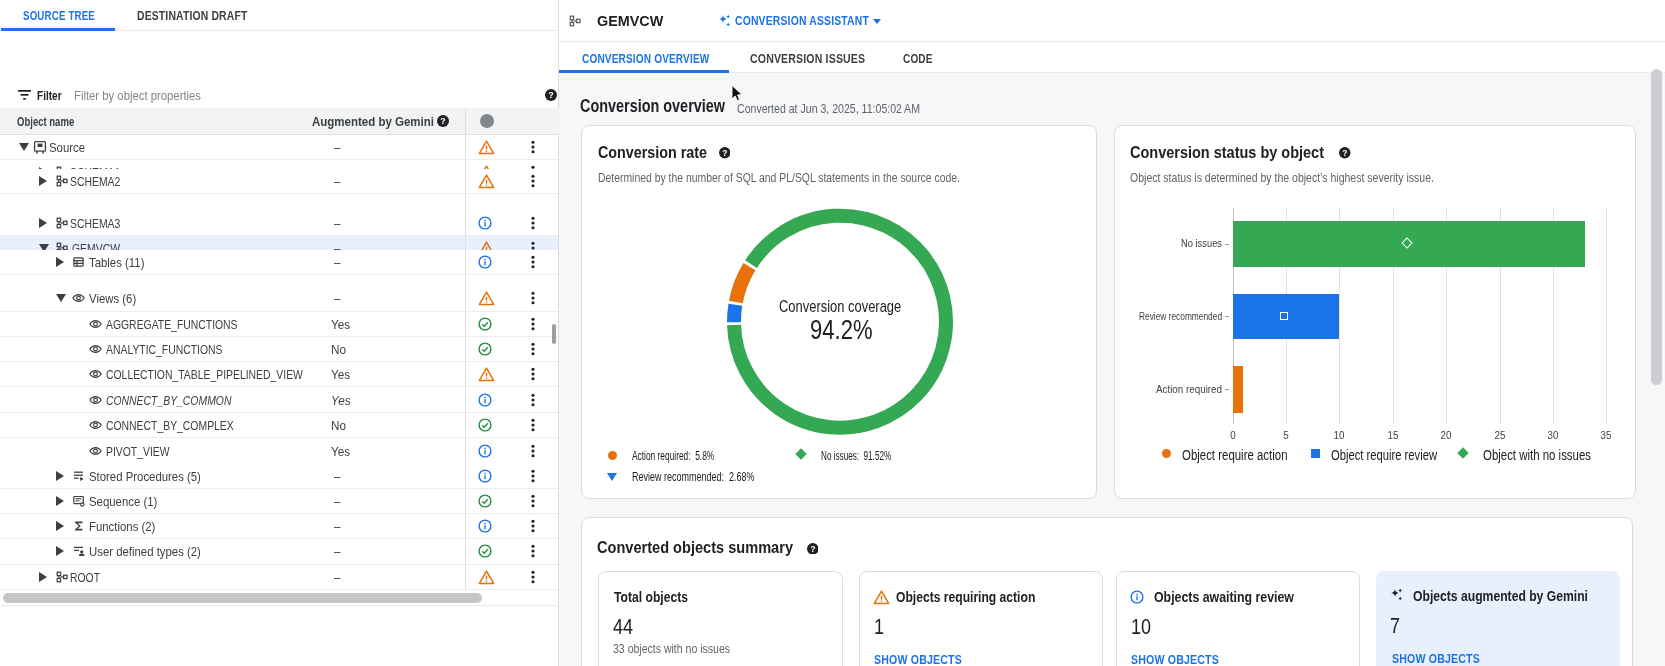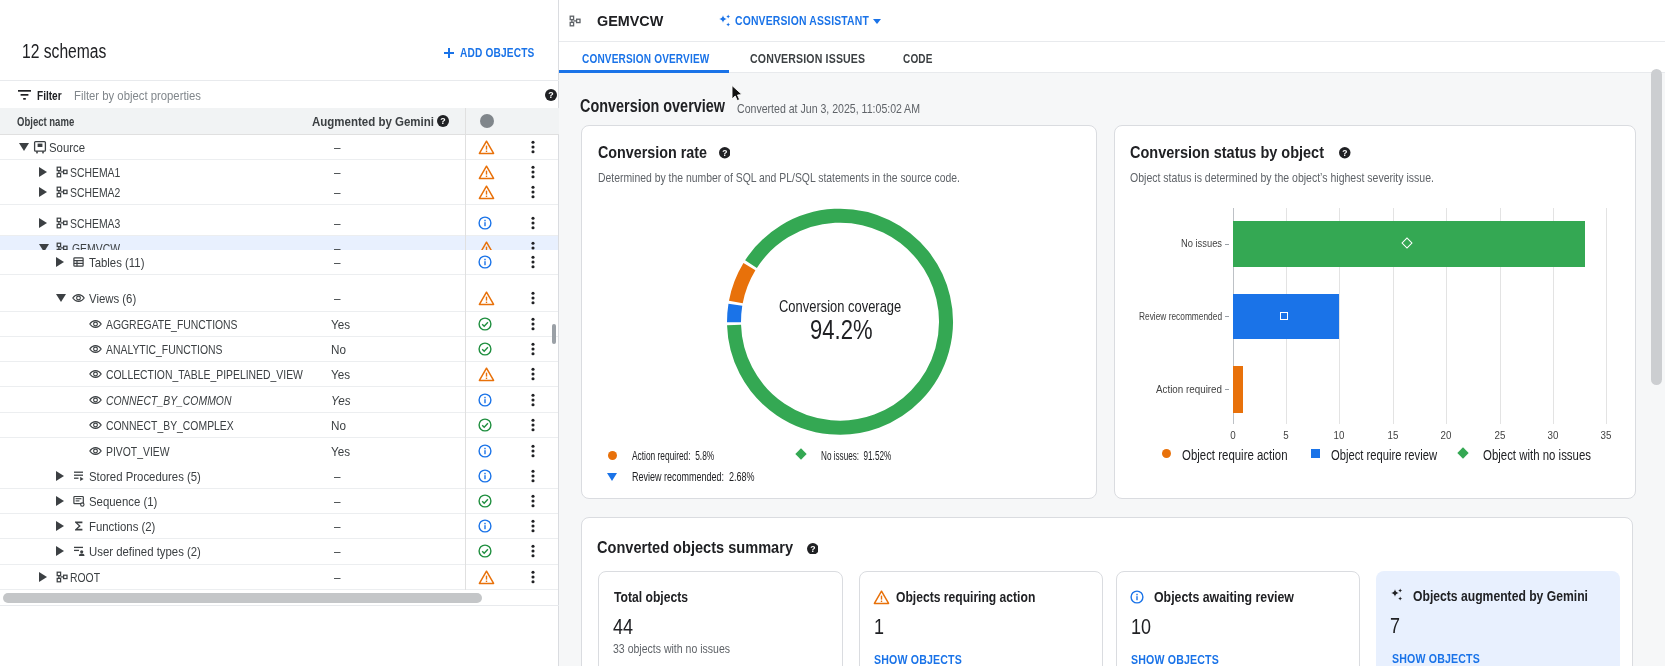--- a/index.html
+++ b/index.html
@@ -3,28 +3,25 @@
 * { margin:0; padding:0; box-sizing:border-box; }
 html,body { width:1665px; height:666px; overflow:hidden; font-family:"Liberation Sans",sans-serif; background:#fff; }
 .abs { position:absolute; }
 #leftpanel { position:absolute; left:0; top:0; width:559px; height:666px; background:#fff; border-right:1px solid #dadce0; }
 #rightpanel { position:absolute; left:559px; top:0; width:1106px; height:666px; background:#f6f7f8; }
 .trow { position:absolute; left:0; width:558px; height:25.3px; border-bottom:1px solid #eceef0; background:#fff; }
 .card { position:absolute; background:#fff; border:1px solid #dadce0; border-radius:8px; }
 </style></head>
 <body>
 <div id="leftpanel">
-<div class="abs" style="left:0;top:31px;width:559px;height:50px;border-bottom:1px solid #e8eaed">
-<span style="position:absolute;left:21.6px;top:8.7px;font-size:20px;color:#202124;white-space:nowrap;transform:scaleX(0.7826);transform-origin:0 50%;">12 schemas</span>
-<span class="abs" style="left:443.8px;top:16.6px;width:10.5px;height:10.5px">
-        <span class="abs" style="left:0;top:4.4px;width:10.5px;height:1.7px;background:#1a73e8"></span>
-        <span class="abs" style="left:4.4px;top:0;width:1.7px;height:10.5px;background:#1a73e8"></span>
-      </span>
-<span style="position:absolute;left:460.3px;top:14.4px;font-size:13px;color:#1a73e8;white-space:nowrap;font-weight:bold;letter-spacing:0.2px;transform:scaleX(0.7802);transform-origin:0 50%;">ADD OBJECTS</span>
-</div>
+<div class="abs" style="left:0;top:0;width:559px;height:31px;border-bottom:1px solid #e8eaed">
+<span style="position:absolute;left:22.7px;top:7.5px;font-size:13px;color:#1a73e8;white-space:nowrap;font-weight:bold;letter-spacing:0.2px;transform:scaleX(0.7487);transform-origin:0 50%;">SOURCE TREE</span>
+<span style="position:absolute;left:136.6px;top:7.5px;font-size:13px;color:#3c4043;white-space:nowrap;font-weight:bold;letter-spacing:0.2px;transform:scaleX(0.7989);transform-origin:0 50%;">DESTINATION DRAFT</span>
+<div class="abs" style="left:1px;top:28px;width:114px;height:3px;background:#1a73e8"></div>
+    </div>
 <div class="abs" style="left:0;top:81px;width:559px;height:27px">
 <span class="abs" style="left:18px;top:8px;line-height:0"><svg width="13" height="12" viewBox="0 0 13 12" style="">
           <rect x="0" y="1" width="13" height="1.7" fill="#202124"></rect>
           <rect x="2.6" y="5" width="7.8" height="1.7" fill="#202124"></rect>
           <rect x="5.2" y="9" width="2.6" height="1.7" fill="#202124"></rect>
         </svg></span>
 <span style="position:absolute;left:37.3px;top:6.5px;font-size:13.5px;color:#202124;white-space:nowrap;font-weight:bold;transform:scaleX(0.7454);transform-origin:0 50%;">Filter</span>
 <span style="position:absolute;left:74px;top:7px;font-size:13.5px;color:#80868b;white-space:nowrap;transform:scaleX(0.8379);transform-origin:0 50%;">Filter by object properties</span>
 <span class="abs" style="left:545px;top:8px;line-height:0"><svg width="12" height="12" viewBox="0 0 12 12" style="">
           <circle cx="6.0" cy="6.0" r="6.0" fill="#202124"></circle>
@@ -76,21 +73,21 @@
           <path d="M8.5 2.2 L15.6 14.4 H1.4 Z" fill="none" stroke="#e8710a" stroke-width="1.5" stroke-linejoin="round"></path>
           <rect x="7.8" y="6.6" width="1.4" height="4" fill="#e8710a"></rect>
           <rect x="7.8" y="11.6" width="1.4" height="1.4" fill="#e8710a"></rect>
         </svg></span>
       <span style="position:absolute;left:531px;top:50%;transform:translateY(-50%);line-height:0"><svg width="4" height="14" viewBox="0 0 4 14" style="">
           <circle cx="2" cy="2.2" r="1.55" fill="#202124"></circle>
           <circle cx="2" cy="7" r="1.55" fill="#202124"></circle>
           <circle cx="2" cy="11.8" r="1.55" fill="#202124"></circle>
         </svg></span>
     </div>
-<div class="trow" style="top:180px;text-decoration:underline;">
+<div class="trow" style="top:169px;text-decoration:underline;">
       <span style="position:absolute;left:39px;top:50%;transform:translateY(-50%);line-height:0"><span style="display:inline-block;width:0;height:0;border-left:8px solid #3c4043;border-top:5px solid transparent;border-bottom:5px solid transparent"></span></span>
       <span style="position:absolute;left:56px;top:50%;transform:translateY(-50%);line-height:0"><svg width="12" height="12" viewBox="0 0 12 12" style="">
           <rect x="1.2" y="1.2" width="3.4" height="3.4" fill="none" stroke="#3c4043" stroke-width="1.25"></rect>
           <rect x="1.2" y="7.4" width="3.4" height="3.4" fill="none" stroke="#3c4043" stroke-width="1.25"></rect>
           <line x1="2.9" y1="4.6" x2="2.9" y2="7.4" stroke="#3c4043" stroke-width="1.25"></line>
           <line x1="4.6" y1="5.9" x2="7.6" y2="5.9" stroke="#3c4043" stroke-width="1.25"></line>
           <rect x="7.6" y="4.2" width="3.4" height="3.4" fill="none" stroke="#3c4043" stroke-width="1.25"></rect>
         </svg></span>
       <span style="position:absolute;left:70px;top:5.2px;font-size:13px;color:#3c4043;white-space:nowrap;transform:scaleX(0.8000);transform-origin:0 50%;">SCHEMA2</span>
       <span style="position:absolute;left:334px;top:5.2px;font-size:13px;color:#3c4043;white-space:nowrap;transform:scaleX(0.9000);transform-origin:0 50%;">–</span>

